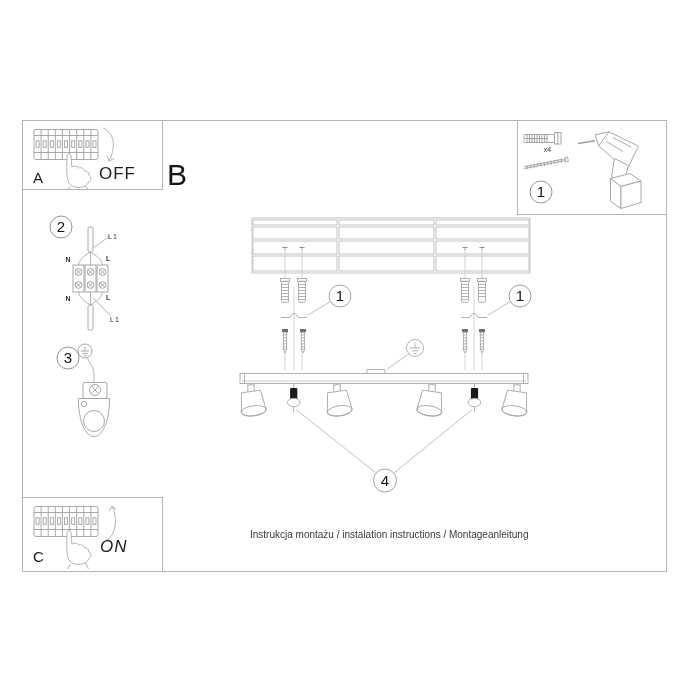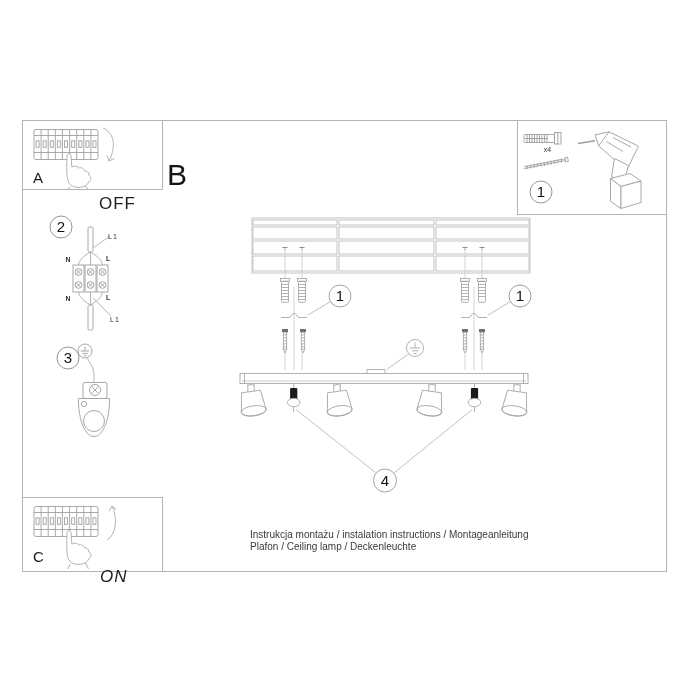--- a/index.html
+++ b/index.html
@@ -2,21 +2,21 @@
 <html><head>
 <meta charset="utf-8">
 <style>
   * { margin:0; padding:0; box-sizing:border-box; }
   html,body { width:688px; height:688px; background:#ffffff;
     font-family:"Liberation Sans", sans-serif; position:relative; overflow:hidden; }
   .abs { position:absolute; }
   .frame { border:1px solid #b4b4b4; background:#fff; }
   .big-letter { font-size:30px; color:#141414; }
   .box-label { font-size:15px; color:#1a1a1a; }
-  .state-label { font-size:17px; color:#1d1d1d; letter-spacing:1px;margin-top:30px; }
+  .state-label { font-size:17px; color:#1d1d1d; letter-spacing:1px; }
   .footer { font-size:10px; line-height:12px; color:#3a3a3a; text-align:left; }
   svg { display:block; }
   text { font-family:"Liberation Sans", sans-serif; }
   .badge-num { font-size:15px; fill:#111; text-anchor:middle; }
   .tiny-lbl { font-size:6.8px; fill:#2e2e2e; font-weight:bold; text-anchor:middle; }
   .wire-lbl { font-size:7px; fill:#2e2e2e; letter-spacing:1px; }
   .qty-lbl { font-size:7px; fill:#333; text-anchor:middle; }
 </style>
 </head>
 <body>
@@ -376,14 +376,13 @@
         <path d="M89,8 L86.2,13.4 M89,8 L93.4,11.6"></path>
       </g>
     </g>
   </svg>
   <div class="abs box-label" style="left:10px; top:50px;">C</div>
   <div class="abs state-label" style="left:77px; top:39px;font-style:italic;">ON</div>
 </div>
 
 <div class="abs footer" style="left:250px; top:529px; width:417px;">
   <div>Instrukcja montażu / instalation instructions / Montageanleitung</div>
-  <div>Plafon / Ceiling lamp / Deckenleuchte</div>
 </div>
 
 </body></html>

